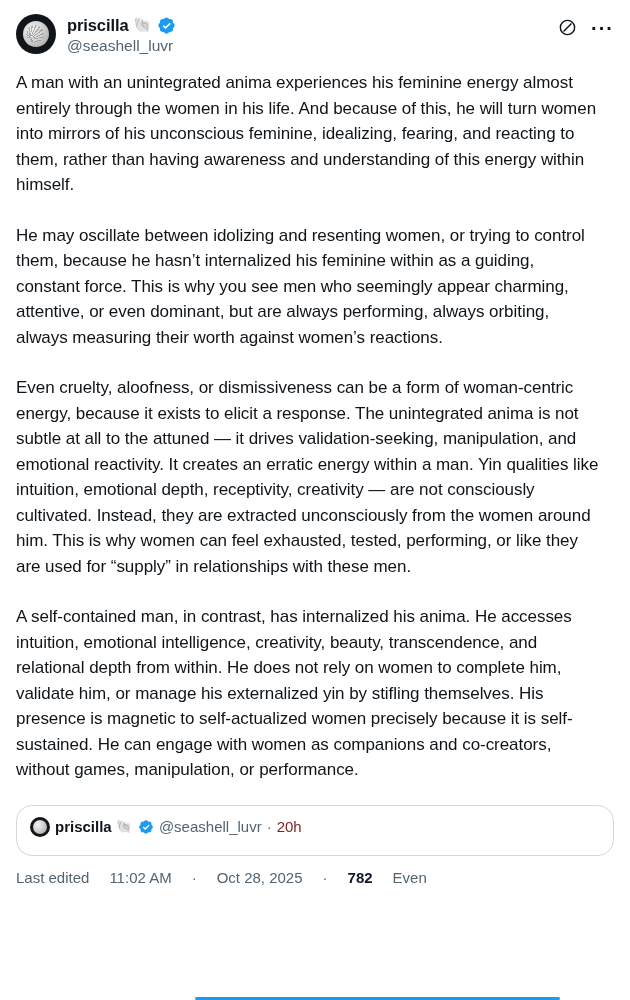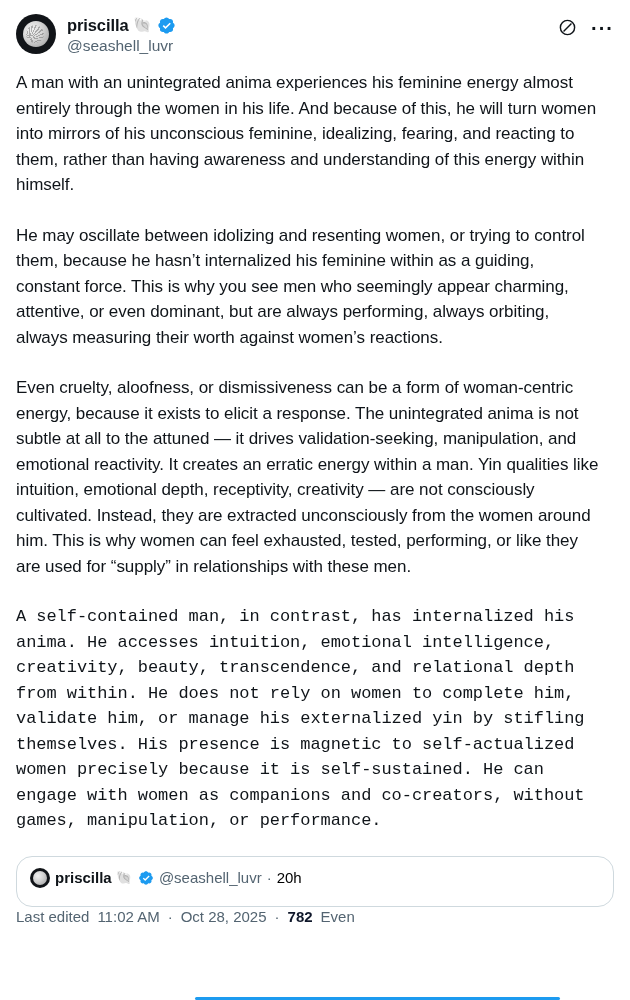--- a/index.html
+++ b/index.html
@@ -119,21 +119,21 @@
   .body-text {
     font-size: 17px;
     line-height: 25.5px;
     color: #0f1419;
     letter-spacing: -0.05px;
   }
   .para {
     margin: 0 12px 25px 0;
     white-space: pre-wrap;
   }
-  .para:last-child { margin-bottom: 0; font-family: Liberation Mono, monospace; }
+  .para:last-child { margin-bottom: 0; }
 
   .quote {
     margin-top: 22px;
     border: 1px solid #cfd9de;
     border-radius: 16px;
     padding: 11px 13px 13px 13px;
   }
   .quote-header {
     display: flex;
     align-items: center;
@@ -176,34 +176,34 @@
   .quote-handle {
     font-size: 15px;
     color: #536471;
   }
   .quote-sep {
     font-size: 15px;
     color: #536471;
   }
   .quote-time {
     font-size: 15px;
-    color: #000000;
+    color: #7f1d1d;
   }
   .quote-text {
     font-size: 15.5px;
     line-height: 21px;
     color: #0f1419;
   }
   .footer {
-    margin-top: 1px;
-    font-size: 15px;
-    color: #536471;
-    display: flex;
-    align-items: center;
-    gap: 8px;
+    margin-top: 13px;
+    font-size: 15px;
+    color: #536471;
+    display: flex;
+    align-items: center;
+    gap: 20px;
     flex-wrap: wrap;
   }
   .footer .count {
     color: #0f172a;
     font-weight: bold;
   }
   .scroll-indicator {
     position: absolute;
     left: 195px;
     bottom: 0;

